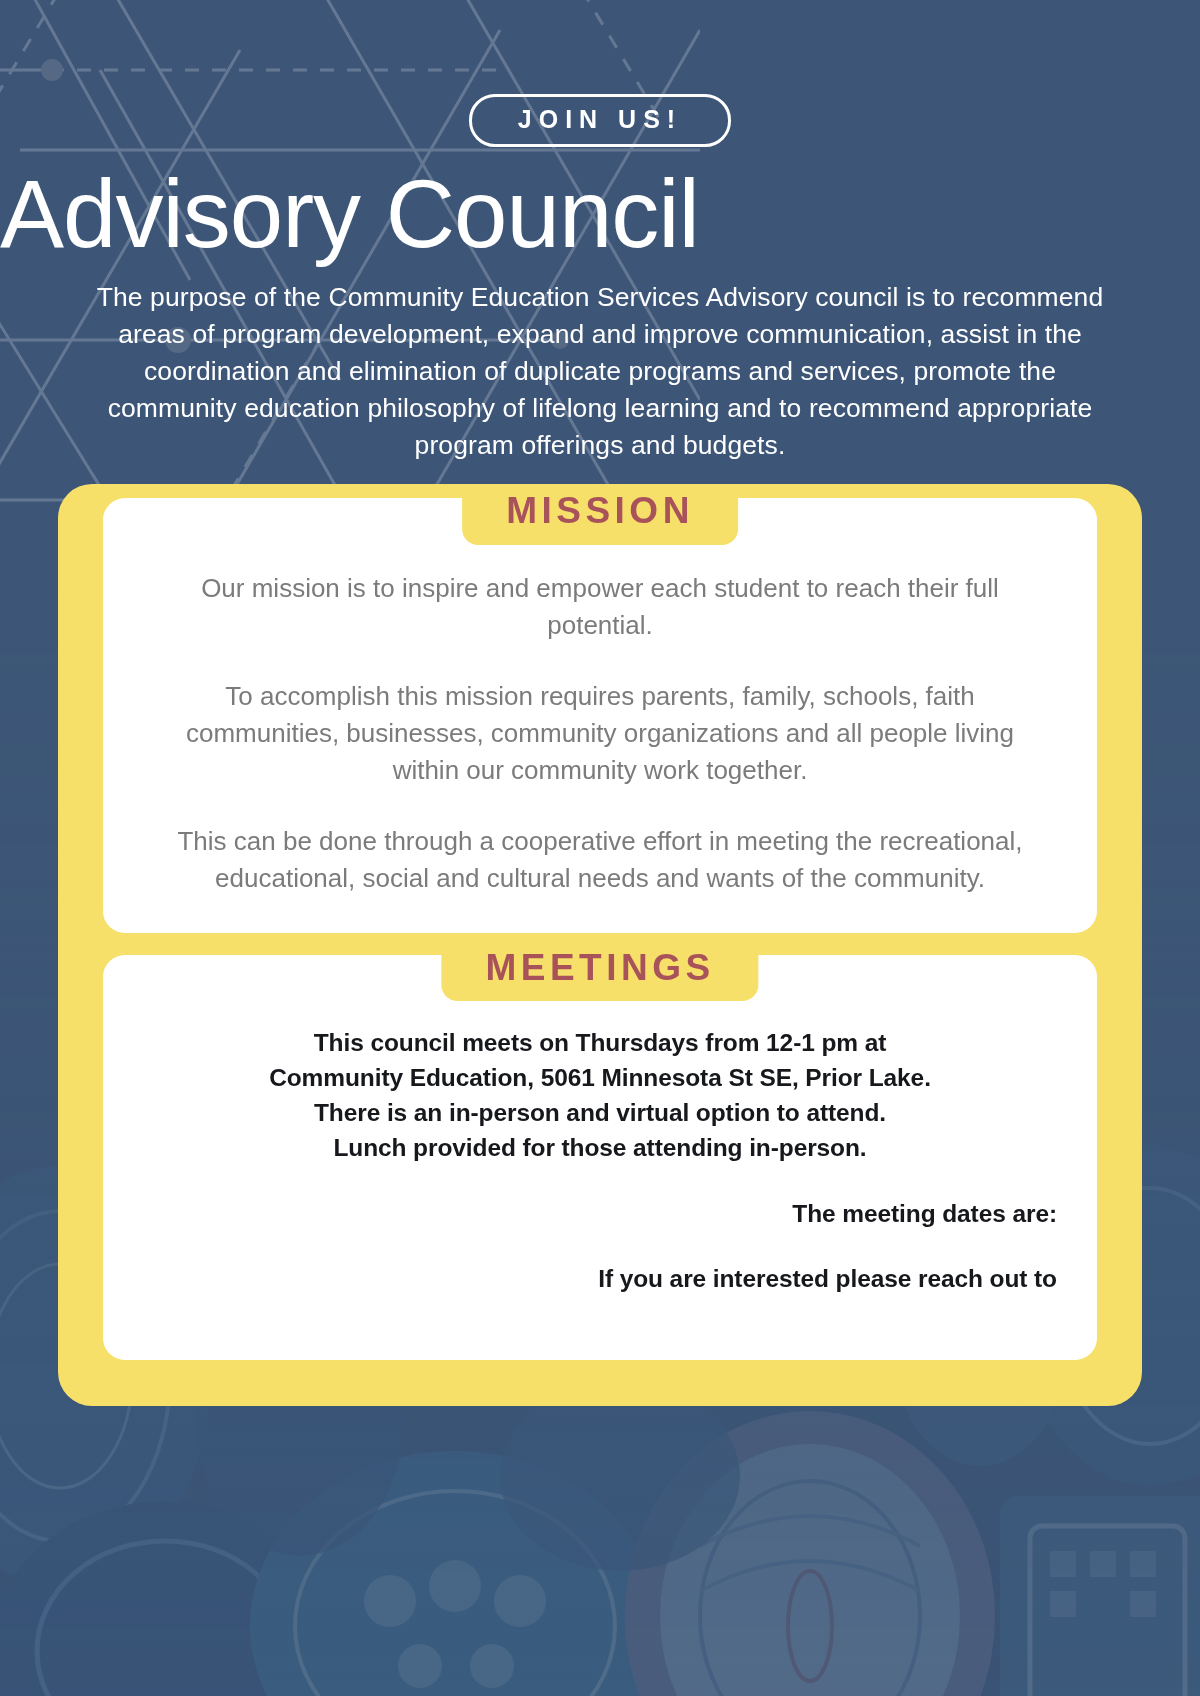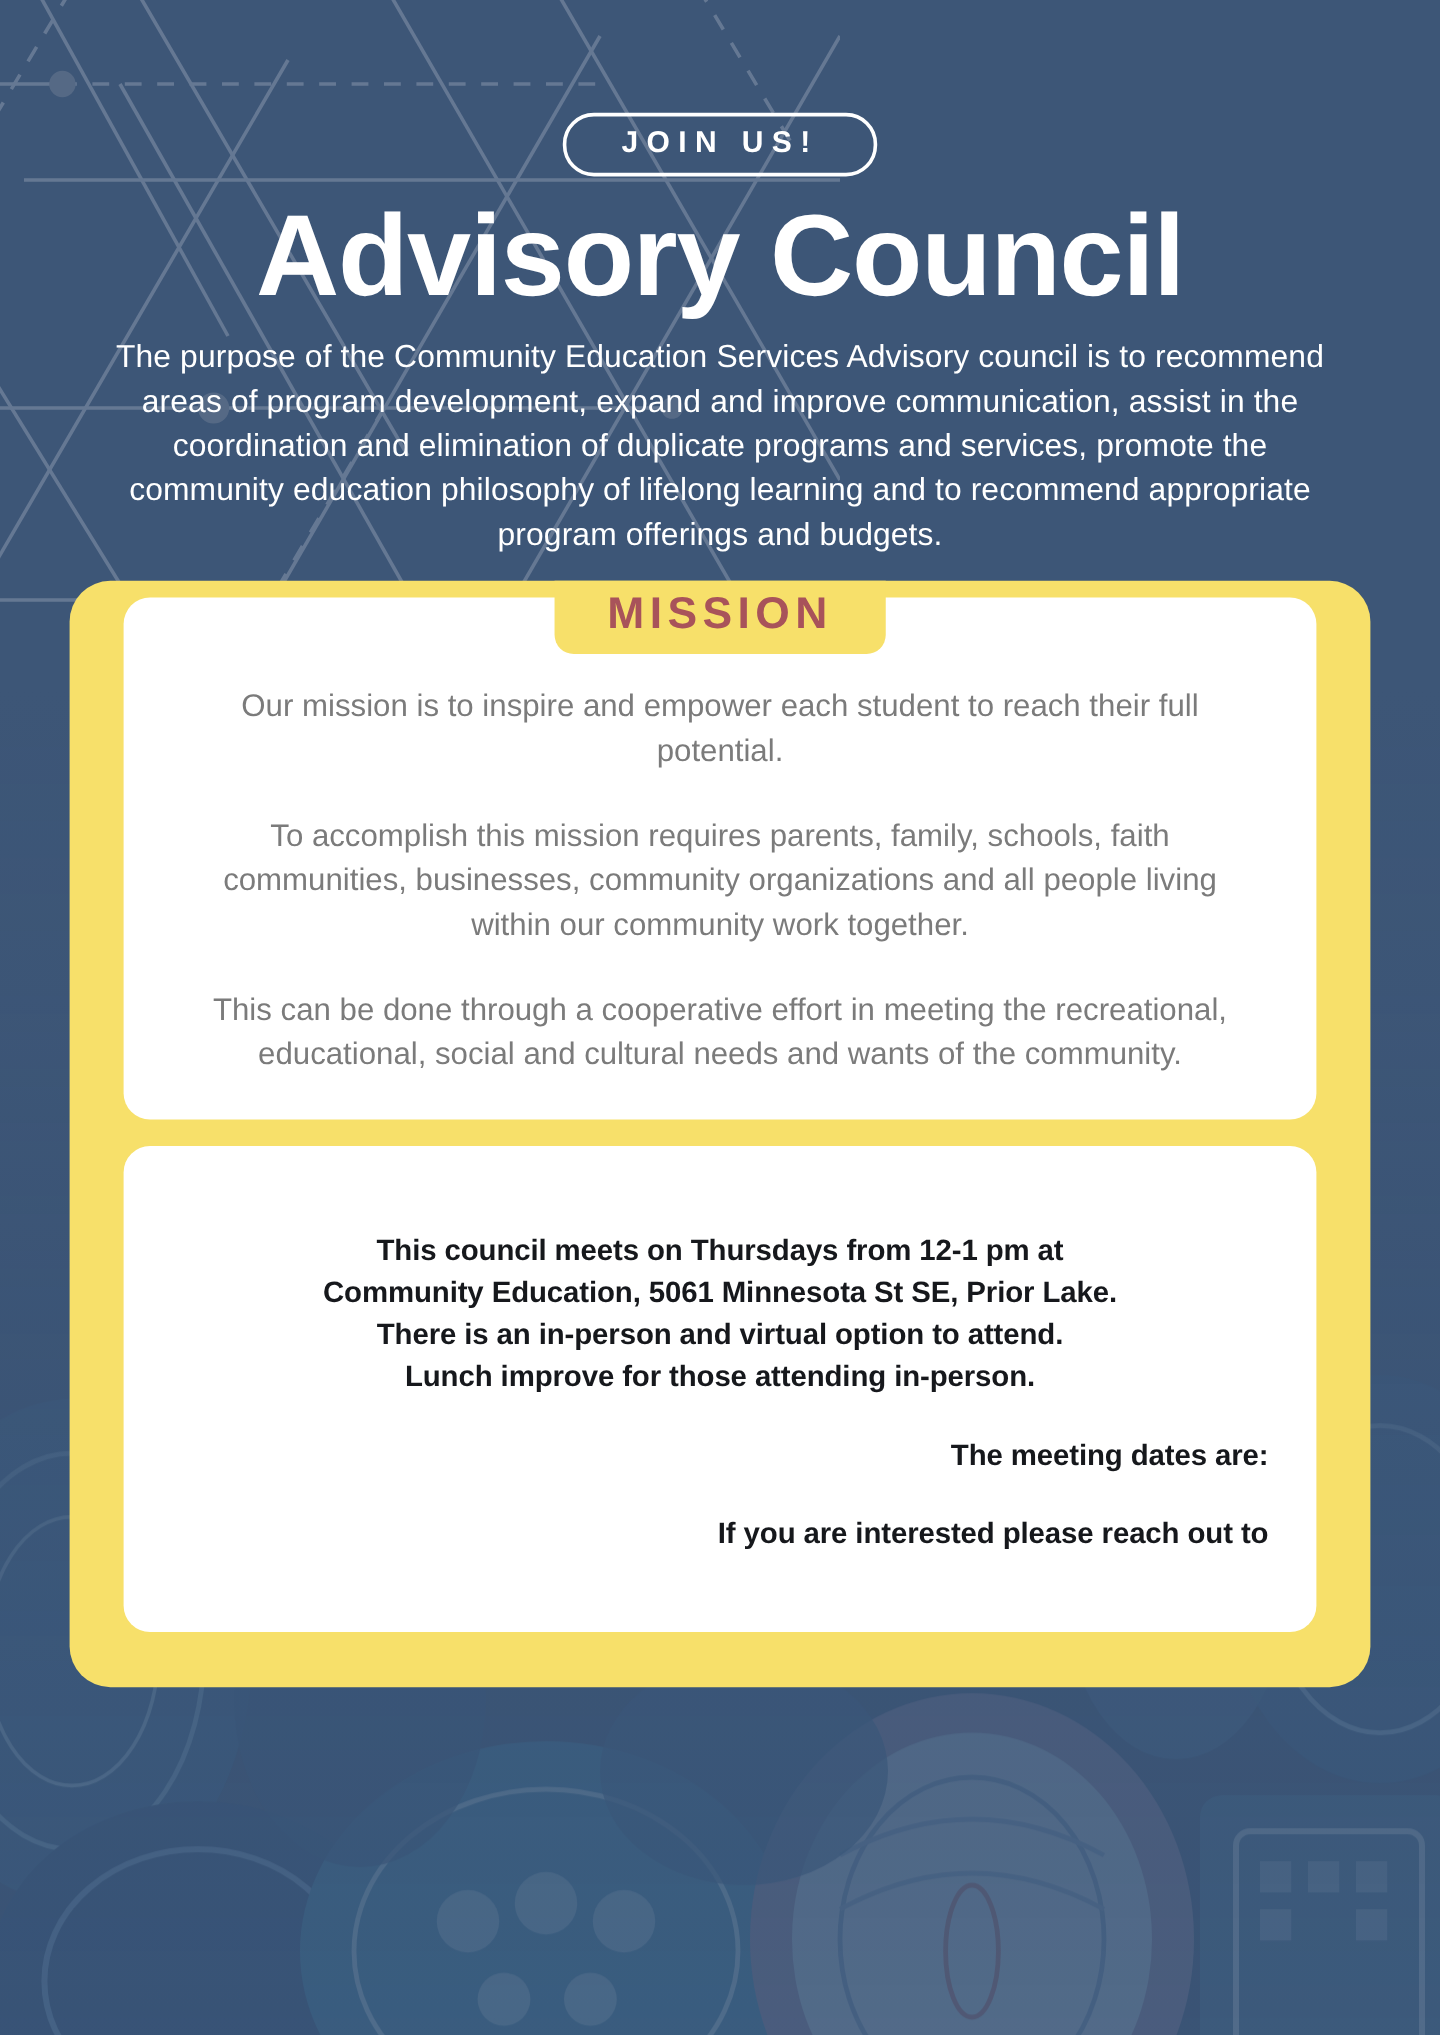--- a/index.html
+++ b/index.html
@@ -80,24 +80,24 @@
     padding: 10px 46px 12px;
     color: #ffffff;
     font-size: 25px;
     font-weight: 700;
     letter-spacing: 7px;
     line-height: 1;
   }
 
   .poster-title {
     margin: 16px 0 0;
-    text-align: center;
+    text-align: left;
     color: #ffffff;
     font-size: 96px;
-    font-weight: 700;
+    font-weight: 400;
     letter-spacing: -1px;
     line-height: 1.06;
   }
 
   .purpose {
     margin: 14px auto 0;
     width: 1010px;
     text-align: center;
     color: #ffffff;
     font-size: 26.5px;
@@ -269,27 +269,28 @@
       <section class="panel">
         <div class="panel-tab">MISSION</div>
         <div class="mission-body">
           <p class="mission-p">Our mission is to inspire and empower each student to reach their full potential.</p>
           <p class="mission-p">To accomplish this mission requires parents, family, schools, faith communities, businesses, community organizations and all people living within our community work together.</p>
           <p class="mission-p">This can be done through a cooperative effort in meeting the recreational, educational, social and cultural needs and wants of the community.</p>
         </div>
       </section>
 
       <section class="panel">
+        <div class="panel-tab">MEETINGS</div>
         <div class="meetings-body">
 
           <p class="meetings-p">
             <span class="line">This council meets on Thursdays from 12-1 pm at</span>
             <span class="line">Community Education, 5061 Minnesota St SE, Prior Lake.</span>
             <span class="line">There is an in-person and virtual option to attend.</span>
-            <span class="line">Lunch improve for those attending in-person.</span>
+            <span class="line">Lunch provided for those attending in-person.</span>
           </p>
 
           <p class="meetings-p">
             <span class="line">The meeting dates are:</span>
           </p>
 
           <p class="meetings-p">
             <span class="line">If you are interested please reach out to</span>
           </p>
 

